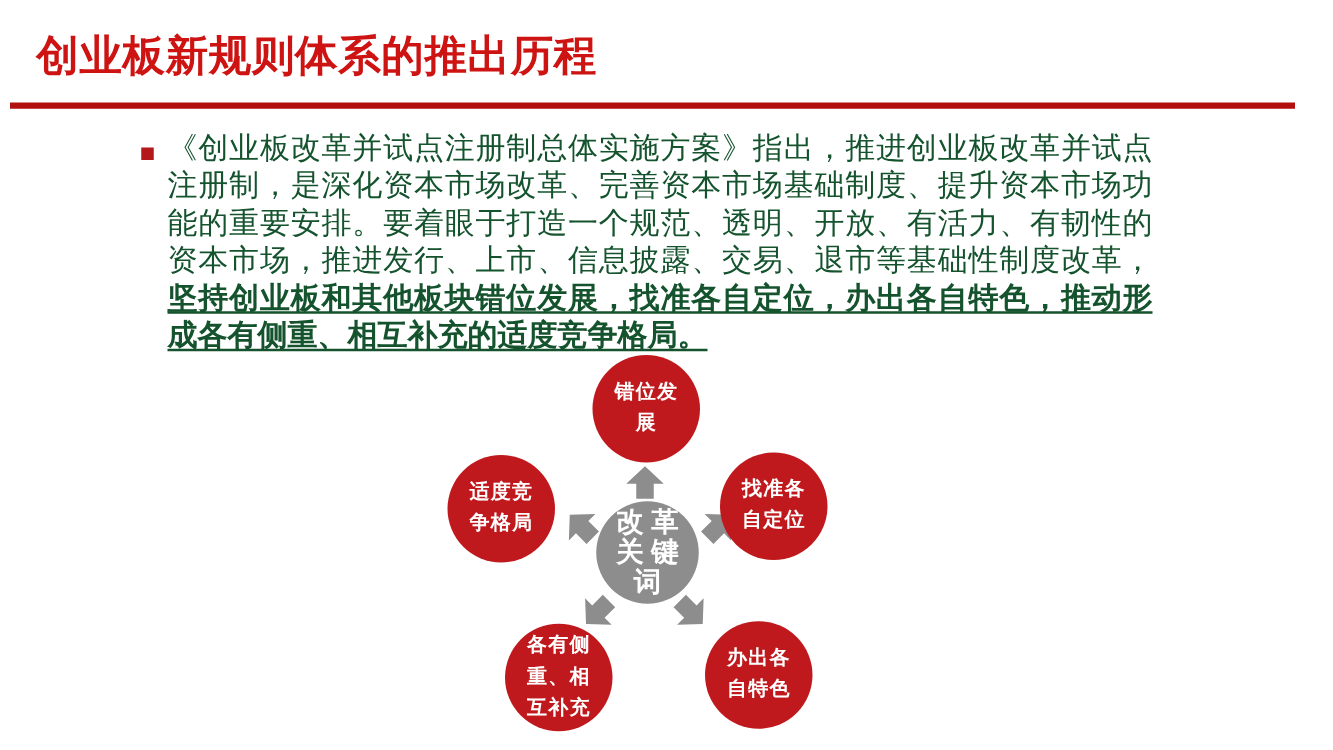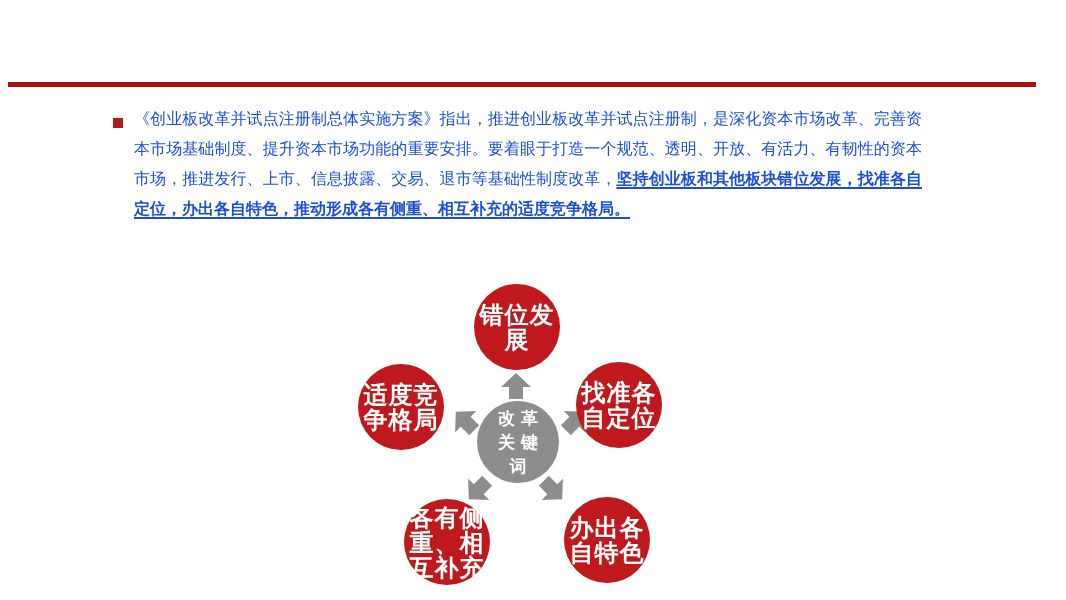--- a/index.html
+++ b/index.html
@@ -38,23 +38,23 @@
     left: 113px; top: 118px;
     width: 10px; height: 10px;
     background: #b5181a;
   }
   .para {
     position: absolute;
     left: 134px; top: 104px;
     width: 788px;
     margin: 0;
     font-family: Liberation Sans, sans-serif;
-    font-size: 16px;
+    font-size: 24px;
     line-height: 30px;
-    color: #1d4ed8;
+    color: #14532d;
     text-align: justify;
   }
   .para .em {
     font-weight: bold;
     text-decoration: underline;
     text-decoration-thickness: 2px;
     text-underline-offset: 3px;
   }
 
   
@@ -70,30 +70,31 @@
   .node-label {
     white-space: pre-line;
     font-family: "DejaVu Serif", "Liberation Serif", serif;
     font-weight: bold;
   }
   .node.red {
     width: 86px; height: 86px;
     background: #c0191d;
   }
   .node.red .node-label {
-    font-size: 24px;
+    font-size: 16px;
     line-height: 25px;
     letter-spacing: 1px;
+    font-family: Liberation Mono, monospace;
   }
   .node.gray {
     width: 82px; height: 82px;
     background: #8d8d8d;
   }
   .node.gray .node-label {
-    font-size: 17px;
+    font-size: 22px;
     line-height: 24px;
     letter-spacing: 6px;
     padding-left: 6px;
   }
   .node.pos-top          { left: 474px; top: 284px; }
   .node.pos-upper-right  { left: 576px; top: 362px; }
   .node.pos-lower-right  { left: 564px; top: 497px; }
   .node.pos-lower-left   { left: 404px; top: 499px; }
   .node.pos-upper-left   { left: 358px; top: 364px; align-items: center; }
   .node.pos-center       { left: 477px; top: 401px; }
@@ -103,20 +104,21 @@
     left: 445px; top: 370px;
     width: 150px; height: 135px;
   }
   .arrows polygon { fill: #8d8d8d; }
 </style>
 </head>
 <body>
 
 <main class="slide">
 
+  <h1 class="title">创业板新规则体系的推出历程</h1>
   <div class="divider"></div>
 
   <section>
     <span class="bullet"></span>
     <p class="para"><span>《创业板改革并试点注册制总体实施方案》指出，推进创业板改革并试点注册制，是深化资本市场改革、完善资本市场基础制度、提升资本市场功能的重要安排。要着眼于打造一个规范、透明、开放、有活力、有韧性的资本市场，推进发行、上市、信息披露、交易、退市等基础性制度改革，</span><span class="em">坚持创业板和其他板块错位发展，找准各自定位，办出各自特色，推动形成各有侧重、相互补充的适度竞争格局。</span></p>
   </section>
 
   <section>
 
     <svg class="arrows" viewBox="0 0 150 135" aria-hidden="true">

